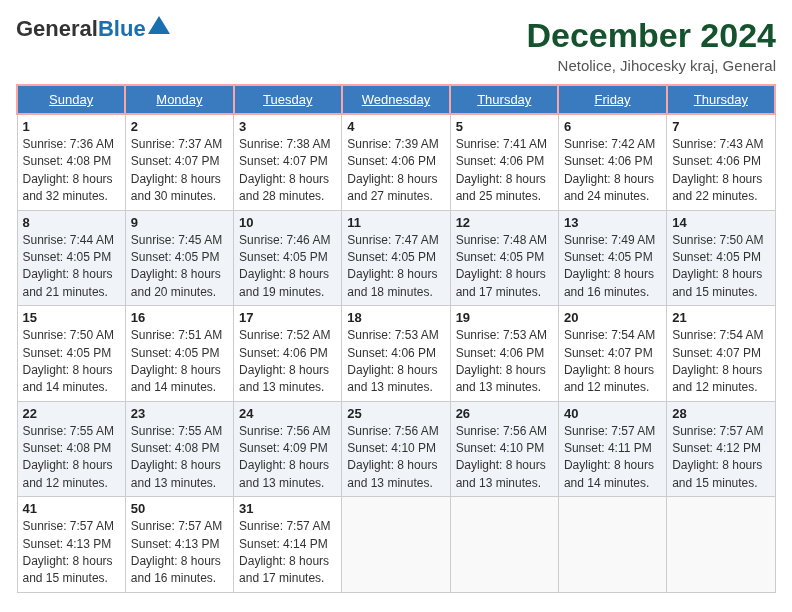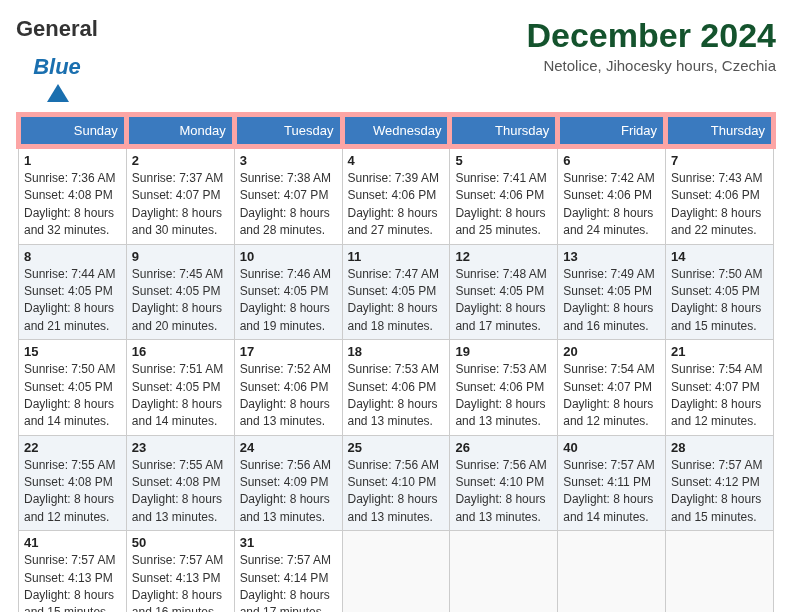--- a/index.html
+++ b/index.html
@@ -35,25 +35,26 @@
       margin-top: 2px;
     }
     .calendar {
       width: 100%;
       border-collapse: collapse;
       font-size: 11px;
     }
     .calendar th {
       background: #3a7abf;
       color: #fff;
-      text-align: right;
+      text-align: center;
       padding: 6px 6px;
       font-size: 13px;
       font-weight: normal;
-      border: 5px solid #fca5a5;
+      border: 2px solid #fca5a5;
+      text-decoration: underline;
     }
     .calendar td {
       border: 1px solid #ccc;
       vertical-align: top;
       padding: 4px 5px;
       width: 108px;
       min-height: 80px;
     }
     .calendar tr:nth-child(even) td {
       background: #f0f4f8;
@@ -75,31 +76,31 @@
     }
     .empty-cell {
       background: #f9f9f9 !important;
     }
   </style>
 </head>
 <body>
 
 <div class="header-area">
   <div class="logo">
-    <div style="display:flex;align-items:center;gap:12px;flex-direction:column;">
+    <div style="display:flex;align-items:center;gap:0;">
       <span style="font-size:22px;font-weight:bold;color:#333;">General</span>
-      <span style="font-size:22px;font-weight:bold;color:#1a6faf;font-style:italic;">Blue</span>
+      <span style="font-size:22px;font-weight:bold;color:#1a6faf;">Blue</span>
       <svg width="22" height="18" viewBox="0 0 22 18" style="margin-left:2px;margin-top:-8px;">
         <polygon points="0,18 11,0 22,18" fill="#1a6faf"></polygon>
       </svg>
     </div>
   </div>
   <div class="title-area">
     <div class="month-title">December 2024</div>
-    <div class="location-title">Netolice, Jihocesky hours, Czechia</div>
+    <div class="location-title">Netolice, Jihocesky kraj, General</div>
   </div>
 </div>
 
 <table class="calendar">
   <thead>
     <tr id="days-header">
         <th>Sunday</th>
         <th>Monday</th>
         <th>Tuesday</th>
         <th>Wednesday</th>

